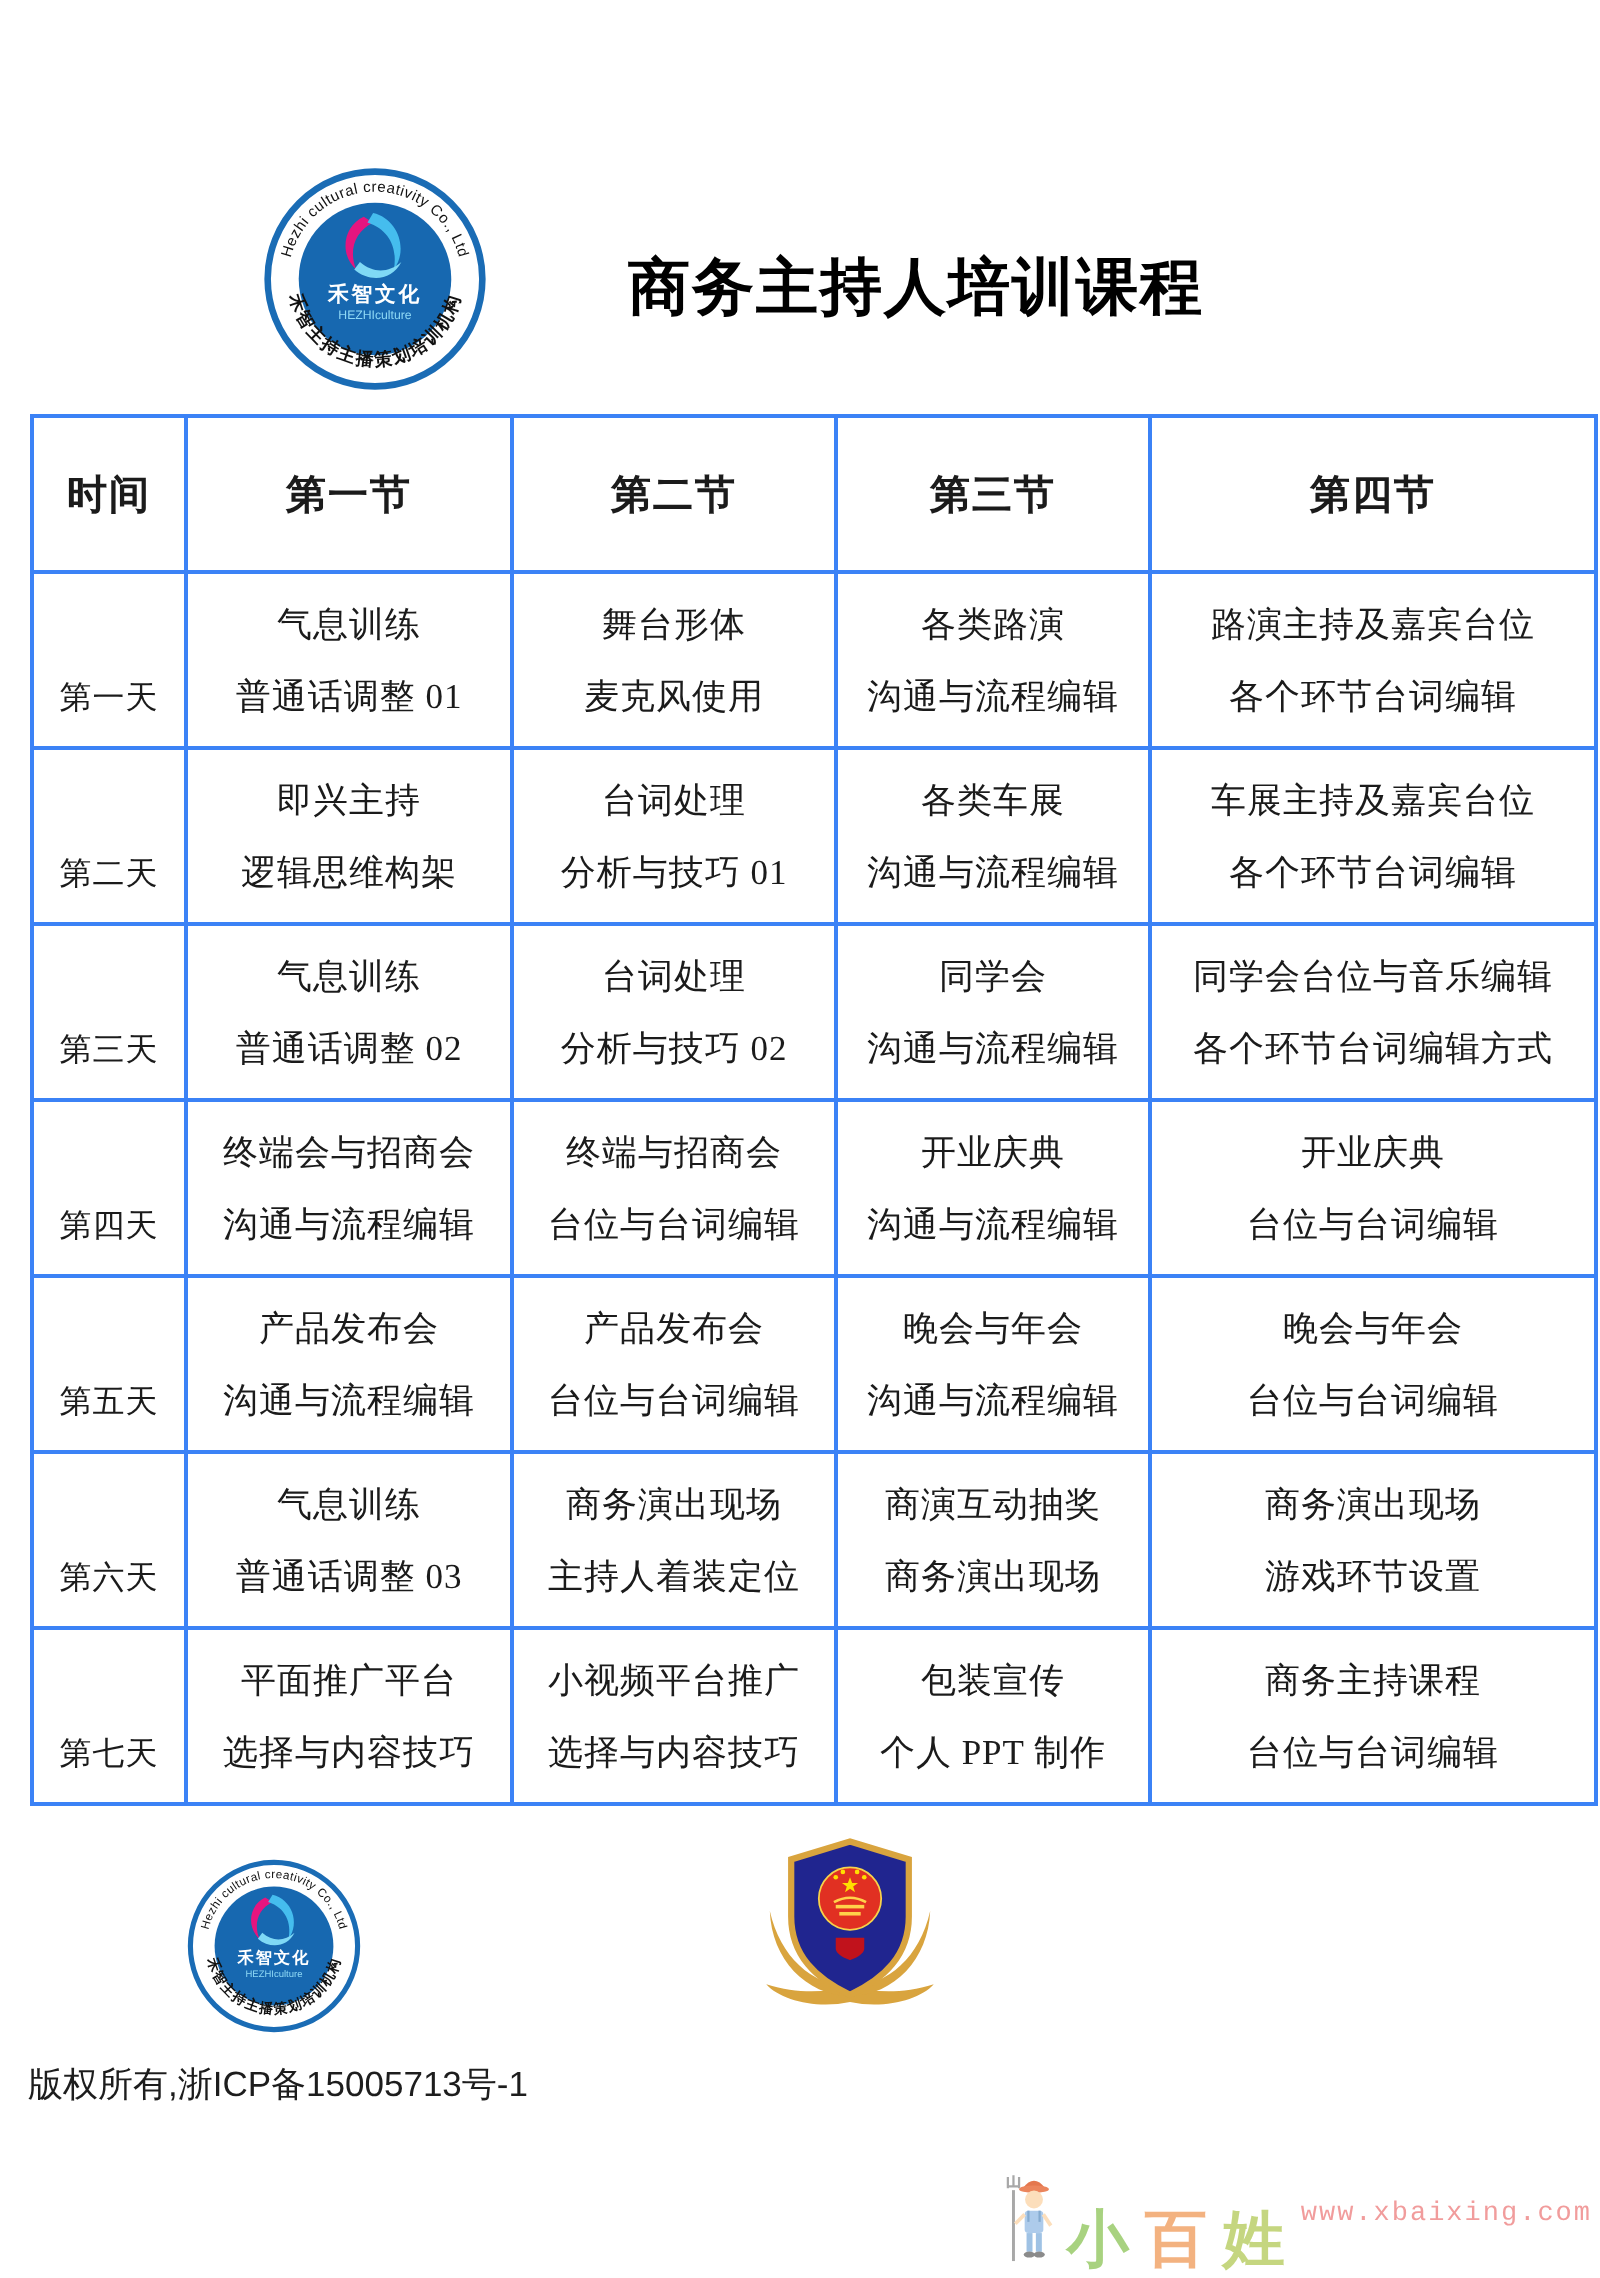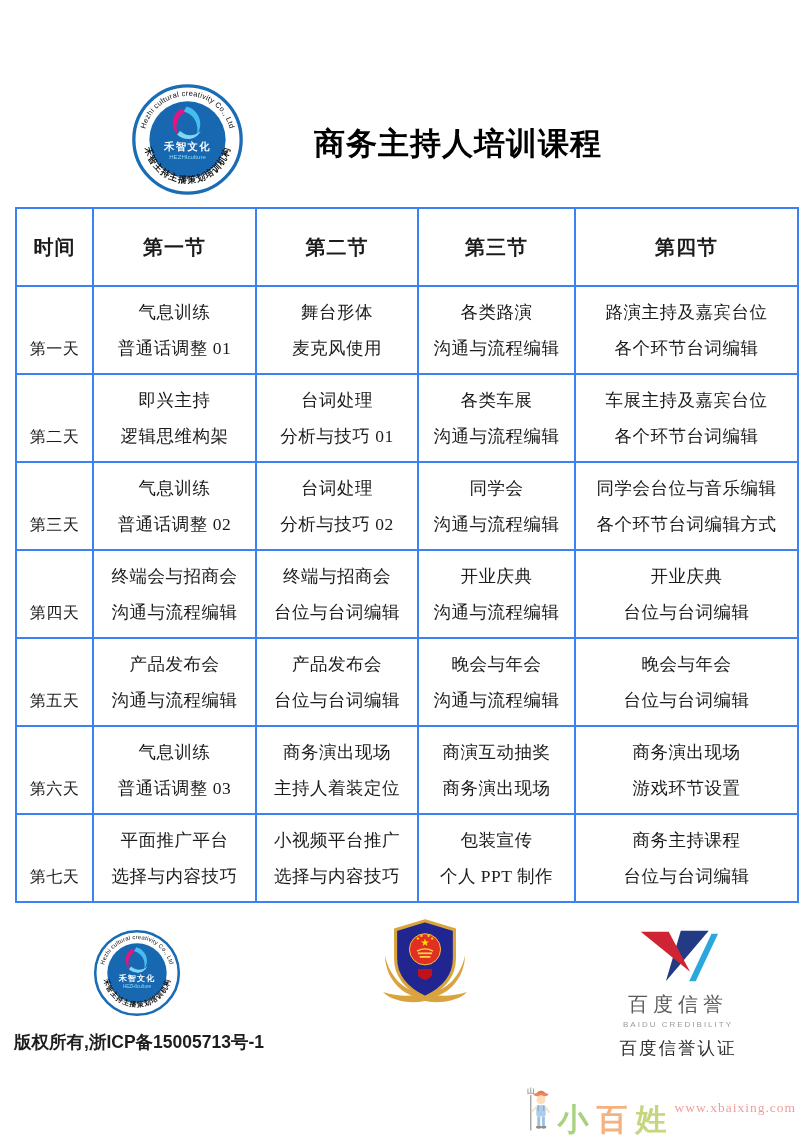--- a/index.html
+++ b/index.html
@@ -19,38 +19,38 @@
   .course-table thead th{height:76px;font-size:20px;font-weight:bold;letter-spacing:1px;text-align:center;}
   .course-table tbody tr{height:86px;}
   .cell{height:86px;display:flex;flex-direction:column;justify-content:space-around;
       align-items:center;box-sizing:border-box;padding:7px 2px;font-size:17.5px;letter-spacing:0.5px;}
   .day-cell{justify-content:flex-end;padding-bottom:13px;font-size:16px;}
   .cell-line{white-space:nowrap;}
 
   
   .footer-logo{position:absolute;left:93px;top:929px;width:88px;height:88px;}
   .icp-text{position:absolute;left:139px;top:1030px;transform:translateX(-50%);
-      font-size:17.5px;color:#1d1d1d;white-space:nowrap;font-weight:bold;}
+      font-size:17.5px;color:#1d1d1d;white-space:nowrap;}
   .police-badge{position:absolute;left:376px;top:914px;width:98px;height:92px;}
   .police-text{position:absolute;left:428px;top:1025px;transform:translateX(-50%);
       font-size:19.5px;font-weight:bold;color:#0d0d0d;white-space:nowrap;letter-spacing:0.5px;}
   .baidu-block{position:absolute;left:678px;top:929px;transform:translateX(-50%);
       width:220px;text-align:center;}
   .baidu-v{width:82px;height:54px;display:block;margin:0 auto;}
   .baidu-cn{margin-top:8px;font-size:20px;color:#5a5a5a;letter-spacing:5px;white-space:nowrap;}
   .baidu-en{margin-top:2px;font-size:8px;color:#9a9a9a;letter-spacing:2px;white-space:nowrap;}
   .baidu-cert{margin-top:7px;font-size:17.5px;color:#2e2e2e;letter-spacing:2px;white-space:nowrap;}
 
   
   .watermark{position:absolute;right:4px;bottom:4px;display:flex;align-items:flex-end;opacity:.85;}
   .mascot{width:28px;height:50px;margin-right:2px;}
   .wm-text{display:flex;flex-direction:row;align-items:flex-start;}
   .wm-chars{font-size:31px;font-weight:bold;letter-spacing:8px;line-height:1;white-space:nowrap;}
   .wm-c0{color:#9acb6a;} .wm-c1{color:#f2a56b;} .wm-c2{color:#bcd06a;}
-  .wm-url{margin-top:-4px;font-family:Liberation Serif, serif;
+  .wm-url{margin-top:-4px;font-family:Liberation Mono, monospace;
       font-size:13.5px;color:#ef8b8b;letter-spacing:1px;white-space:nowrap;}
 
   .svg-defs{position:absolute;width:0;height:0;overflow:hidden;}
 </style>
 </head>
 <body>
 
 <svg class="svg-defs" xmlns="http://www.w3.org/2000/svg">
   <defs>
     <path id="hzTop" d="M 14.5,66.4 A 46,46 0 1 1 105.5,66.4" fill="none"></path>
@@ -344,28 +344,20 @@
 
   <svg class="footer-logo" viewBox="0 0 120 120">
     <use href="#g-hezhi"></use>
   </svg>
   <div class="icp-text">版权所有,浙ICP备15005713号-1</div>
 
   <svg class="police-badge" viewBox="0 0 110 100">
     <use href="#g-badge"></use>
   </svg>
 
-  <div class="baidu-block">
-    <svg class="baidu-v" viewBox="0 0 86 58">
-      <use href="#g-baiduv"></use>
-    </svg>
-    <div class="baidu-cn">百度信誉</div>
-    <div class="baidu-en">BAIDU CREDIBILITY</div>
-    <div class="baidu-cert">百度信誉认证</div>
-  </div>
 
   <div class="watermark">
     <svg class="mascot" viewBox="0 0 30 52">
       <use href="#g-mascot"></use>
     </svg>
     <div class="wm-text">
       <div class="wm-chars">
         <span class="wm-c0">小</span><span class="wm-c1">百</span><span class="wm-c2">姓</span>
       </div>
       <div class="wm-url">www.xbaixing.com</div>

